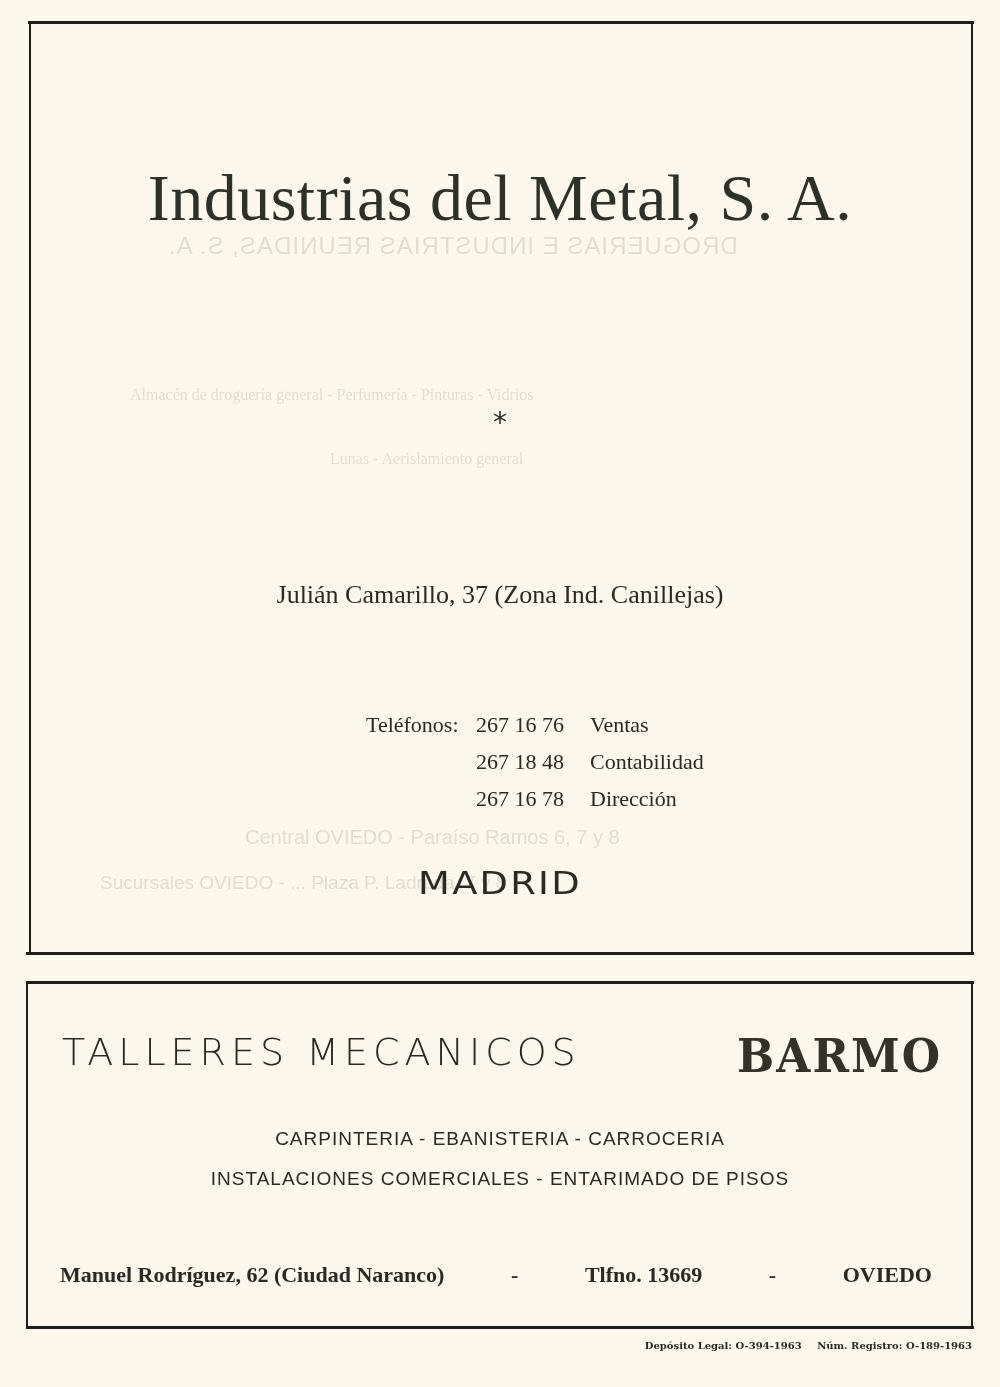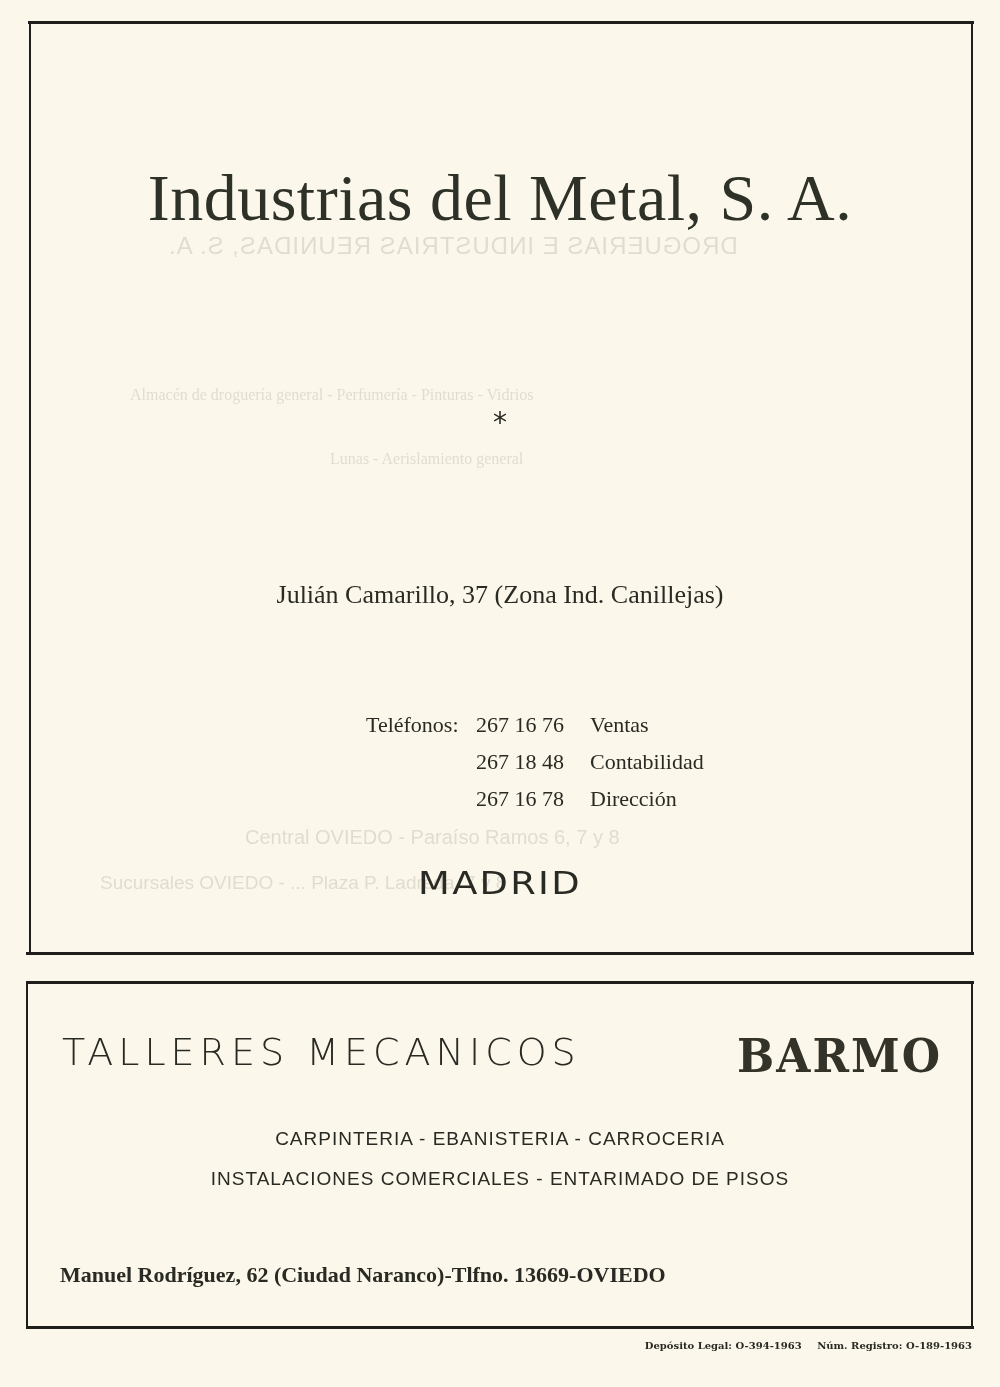--- a/index.html
+++ b/index.html
@@ -52,21 +52,21 @@
       font-family: "DejaVu Serif", serif; font-weight: bold; font-size: 44px; letter-spacing: 2px;
       color: #333329; transform: scaleY(1.05);
     }
     .services {
       position: absolute; left: 0; width: 1000px; text-align: center;
       font-family: "Liberation Sans", sans-serif; font-size: 19px; letter-spacing: 1px; color: #2a2a24;
     }
     .barmo-addr {
       position: absolute; left: 60px; width: 872px; top: 1262px;
       font-family: "Liberation Serif", serif; font-weight: bold; font-size: 22px; color: #2a2a24;
-      display: flex; justify-content: flex-start;
+      display: flex; justify-content: space-between;
     }
     .legal {
       position: absolute; right: 28px; top: 1340px;
       font-family: "DejaVu Serif", serif; font-weight: bold; font-size: 10px; color: #2a2a24;
     }
     .legal span + span { margin-left: 12px; }
   </style>
 </head>
 <body>
 

